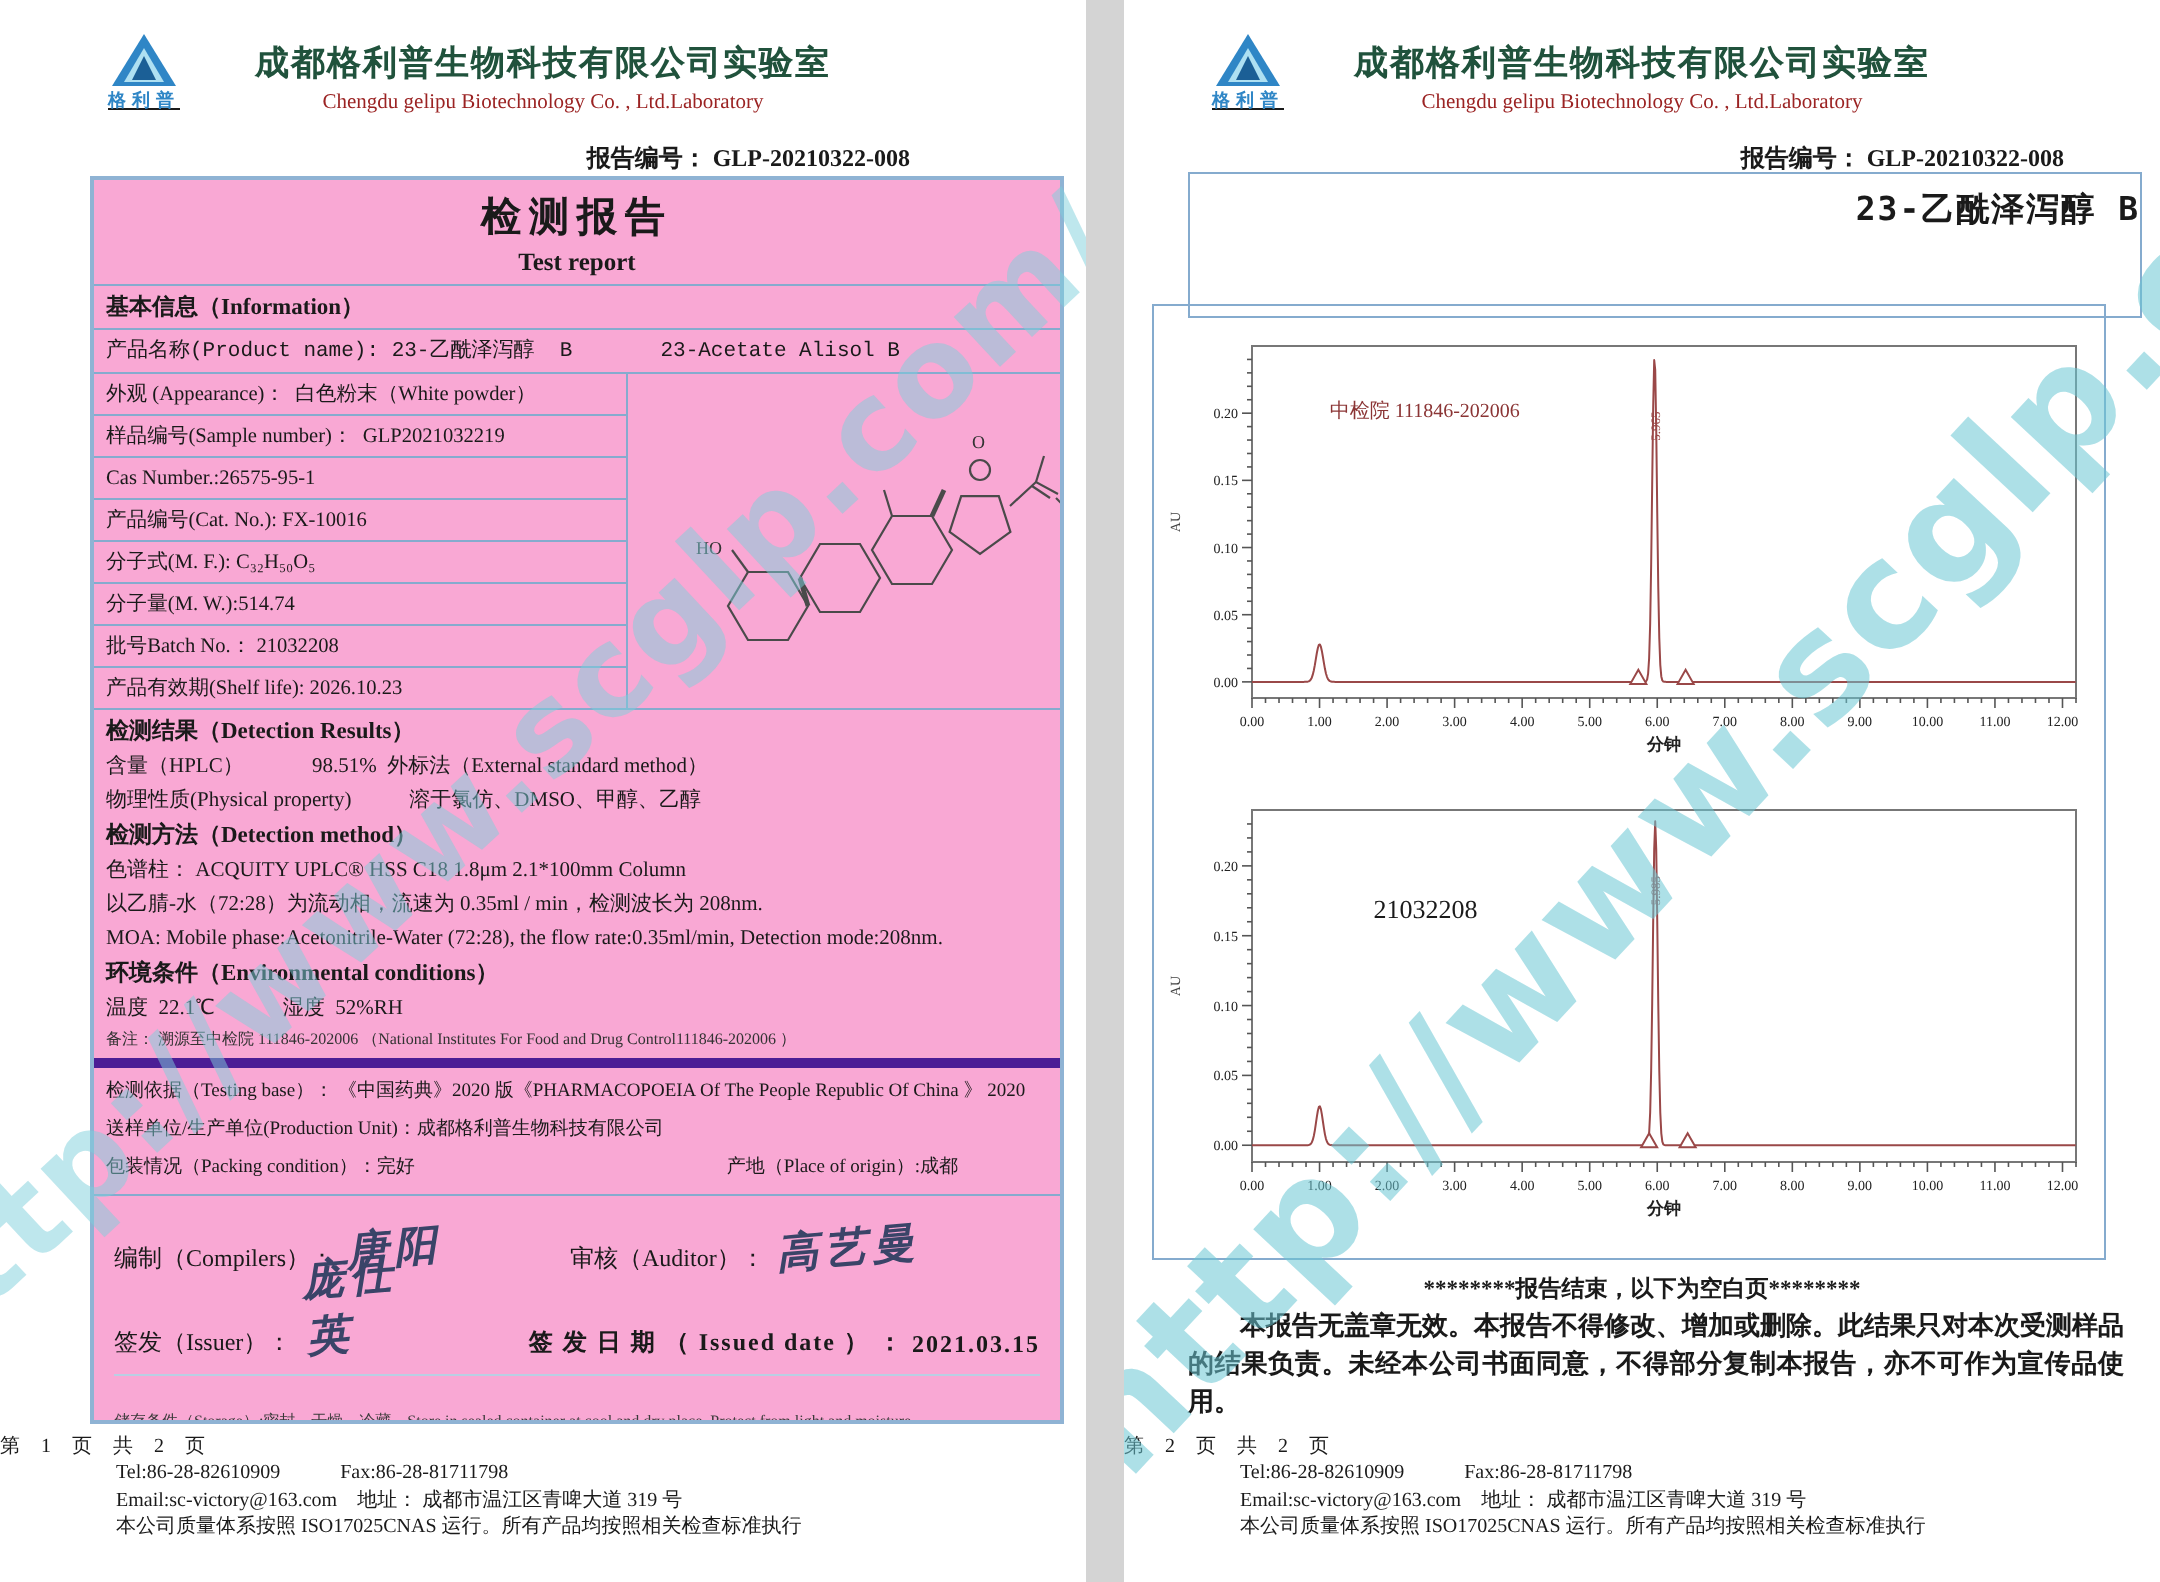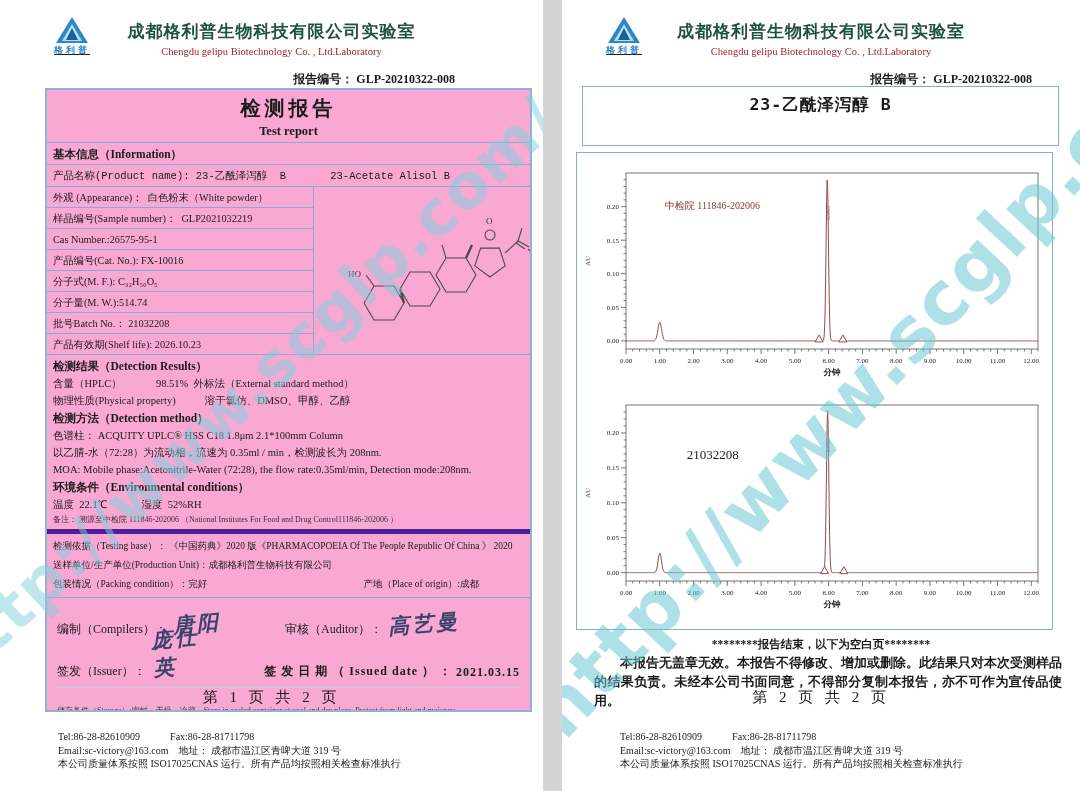--- a/index.html
+++ b/index.html
@@ -51,27 +51,27 @@
   .sec-sign{padding:6px 10px 0 10px;font-size:12px;}
   .sign-row{display:flex;align-items:flex-end;margin-top:2px;height:32px;}
   .sign-row .lbl{white-space:pre;}
   .sign-row .bold-lbl{font-weight:bold;letter-spacing:1px;white-space:pre;}
   .sig{display:inline-block;font-family:"DejaVu Sans",sans-serif;font-style:italic;font-weight:bold;
     font-size:21px;color:#3a4468;transform:rotate(-5deg);margin:0 4px 0 6px;letter-spacing:3px;}
   .fine{font-size:8px;line-height:13px;color:#3a3a3a;border-top:1px solid #b9cfe3;
     margin-top:7px;padding-top:16px;white-space:pre-wrap;}
 
   
-  .pgno{position:absolute;top:688px;left:0;right:0;text-align:center;font-size:15px;letter-spacing:4px;}
+  .pgno{position:absolute;top:716px;left:0;right:0;font-size:10px;letter-spacing:4px;}
   .contact{position:absolute;top:730px;left:58px;font-size:10px;line-height:13.5px;}
   .contact .cline{white-space:pre;}
 
   
-  .title-box{position:absolute;left:20px;top:86px;width:477px;height:60px;border:1.5px solid #85abce;
-    box-sizing:border-box;text-align:center;font-family:"DejaVu Sans Mono","Liberation Mono",monospace;font-weight:bold;}
+  .title-box{position:absolute;left:32px;top:86px;width:477px;height:73px;border:1.5px solid #85abce;
+    box-sizing:border-box;text-align:right;font-family:"DejaVu Sans Mono","Liberation Mono",monospace;font-weight:bold;}
   .title-box .t1{font-size:16.5px;margin-top:7px;letter-spacing:1px;}
   .title-box .t2{font-size:14.5px;margin-top:6px;}
   .chart-box{position:absolute;left:14px;top:152px;width:477px;height:478px;border:1.5px solid #85abce;box-sizing:border-box;}
   .chrom{position:absolute;left:3px;}
   #chrom1{top:10px;}
   #chrom2{top:242px;}
   svg text{font-family:"Liberation Serif",serif;}
   .end-line{position:absolute;top:637px;left:0;right:0;text-align:center;font-size:11.5px;font-weight:bold;}
   .disclaimer{position:absolute;top:653px;left:16px;right:18px;font-size:13px;font-weight:bold;
     line-height:19px;text-indent:2em;text-align:justify;margin-left:16px;}

